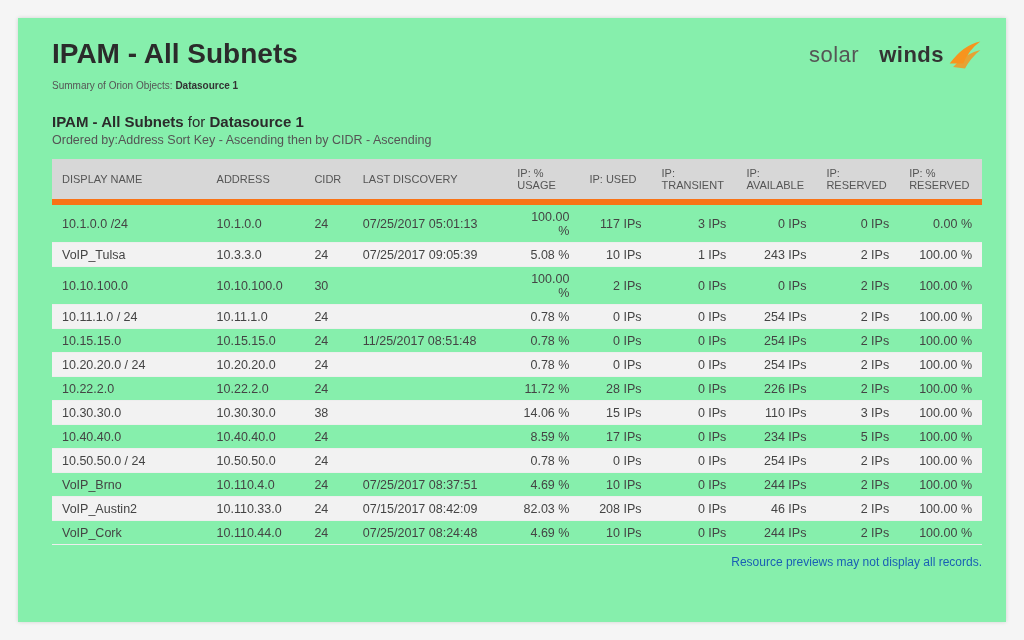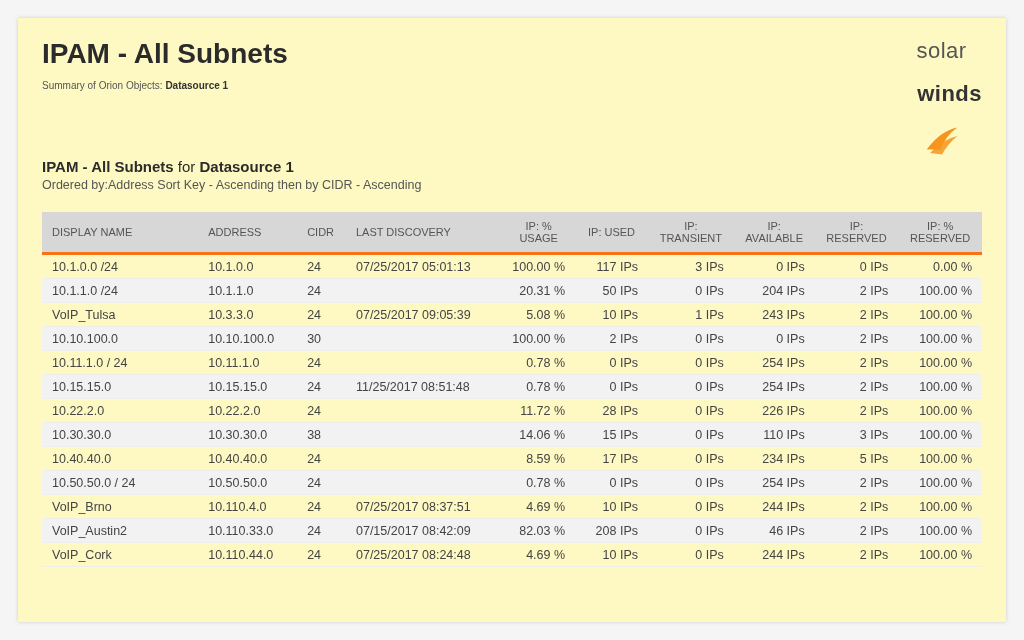--- a/index.html
+++ b/index.html
@@ -7,23 +7,23 @@
     font-family: "Segoe UI", "Helvetica Neue", Arial, sans-serif;
     background: #f5f5f5;
     width: 1024px;
     height: 640px;
     position: relative;
     color: #333;
   }
   .page {
     position: absolute;
     top: 18px; left: 18px; right: 18px; bottom: 18px;
-    background: #fef9c3;
+    background: #86efac;
     box-shadow: 0 0 4px rgba(0,0,0,0.15);
-    padding: 20px 24px 16px 24px;
+    padding: 20px 24px 16px 34px;
     overflow: hidden;
   }
   .head-row {
     display: flex;
     justify-content: space-between;
     align-items: flex-start;
   }
   h1 {
     font-size: 28px;
     font-weight: 700;
@@ -39,60 +39,59 @@
   .section-title {
     font-size: 15px;
     font-weight: 700;
     color: #2b2b2b;
   }
   .section-title .ds { font-weight: 700; }
   .ordered {
     font-size: 12.5px;
     color: #555;
     margin-top: 2px;
-    margin-bottom: 20px;
+    margin-bottom: 12px;
   }
   table {
     width: 100%;
     border-collapse: collapse;
     font-size: 12.5px;
   }
   thead th {
     background: #d7d7d7;
     color: #555;
     font-weight: 400;
     font-size: 11px;
     padding: 8px 10px;
     text-align: left;
     vertical-align: middle;
-    border-bottom: 3px solid #f97316;
-  }
-  thead th.num { text-align: center; }
+    border-bottom: 6px solid #f97316;
+  }
+  thead th.num { text-align: left; }
   tbody td {
     padding: 4.5px 10px;
     border-bottom: 1px solid #eee;
     color: #444;
   }
   tbody tr:nth-child(even) td { background: #f2f2f2; }
   tbody td.num { text-align: right; }
   .footnote {
     text-align: right;
     font-size: 12px;
     color: #1a5fb4;
     margin-top: 10px;
   }
   
   .logo {
     display: flex;
     align-items: center;
-    gap: 17px;
+    gap: 4px;
     color: #333;
     font-size: 22px;
     letter-spacing: 0.5px;
-    flex-direction: column;
   }
   .logo .thin { font-weight: 300; color:#555; }
   .logo .bold { font-weight: 600; color:#333;margin-left:16px; }
   .logo svg { width: 34px; height: 34px; }
 </style>
 </head>
 <body>
 
 <div class="page">
 
@@ -154,32 +153,20 @@
           <td>24</td>
           <td>07/25/2017 05:01:13</td>
           <td class="num">100.00 %</td>
           <td class="num">117 IPs</td>
           <td class="num">3 IPs</td>
           <td class="num">0 IPs</td>
           <td class="num">0 IPs</td>
           <td class="num">0.00 %</td>
         </tr>
         <tr>
-          <td>10.1.1.0 /24</td>
-          <td>10.1.1.0</td>
-          <td>24</td>
-          <td></td>
-          <td class="num">20.31 %</td>
-          <td class="num">50 IPs</td>
-          <td class="num">0 IPs</td>
-          <td class="num">204 IPs</td>
-          <td class="num">2 IPs</td>
-          <td class="num">100.00 %</td>
-        </tr>
-        <tr>
           <td>VoIP_Tulsa</td>
           <td>10.3.3.0</td>
           <td>24</td>
           <td>07/25/2017 09:05:39</td>
           <td class="num">5.08 %</td>
           <td class="num">10 IPs</td>
           <td class="num">1 IPs</td>
           <td class="num">243 IPs</td>
           <td class="num">2 IPs</td>
           <td class="num">100.00 %</td>
@@ -214,20 +201,32 @@
           <td>24</td>
           <td>11/25/2017 08:51:48</td>
           <td class="num">0.78 %</td>
           <td class="num">0 IPs</td>
           <td class="num">0 IPs</td>
           <td class="num">254 IPs</td>
           <td class="num">2 IPs</td>
           <td class="num">100.00 %</td>
         </tr>
         <tr>
+          <td>10.20.20.0 / 24</td>
+          <td>10.20.20.0</td>
+          <td>24</td>
+          <td></td>
+          <td class="num">0.78 %</td>
+          <td class="num">0 IPs</td>
+          <td class="num">0 IPs</td>
+          <td class="num">254 IPs</td>
+          <td class="num">2 IPs</td>
+          <td class="num">100.00 %</td>
+        </tr>
+        <tr>
           <td>10.22.2.0</td>
           <td>10.22.2.0</td>
           <td>24</td>
           <td></td>
           <td class="num">11.72 %</td>
           <td class="num">28 IPs</td>
           <td class="num">0 IPs</td>
           <td class="num">226 IPs</td>
           <td class="num">2 IPs</td>
           <td class="num">100.00 %</td>
@@ -300,14 +299,15 @@
           <td class="num">4.69 %</td>
           <td class="num">10 IPs</td>
           <td class="num">0 IPs</td>
           <td class="num">244 IPs</td>
           <td class="num">2 IPs</td>
           <td class="num">100.00 %</td>
         </tr>
       </tbody>
   </table>
 
+  <div class="footnote">Resource previews may not display all records.</div>
 
 </div>
 
 </body></html>

